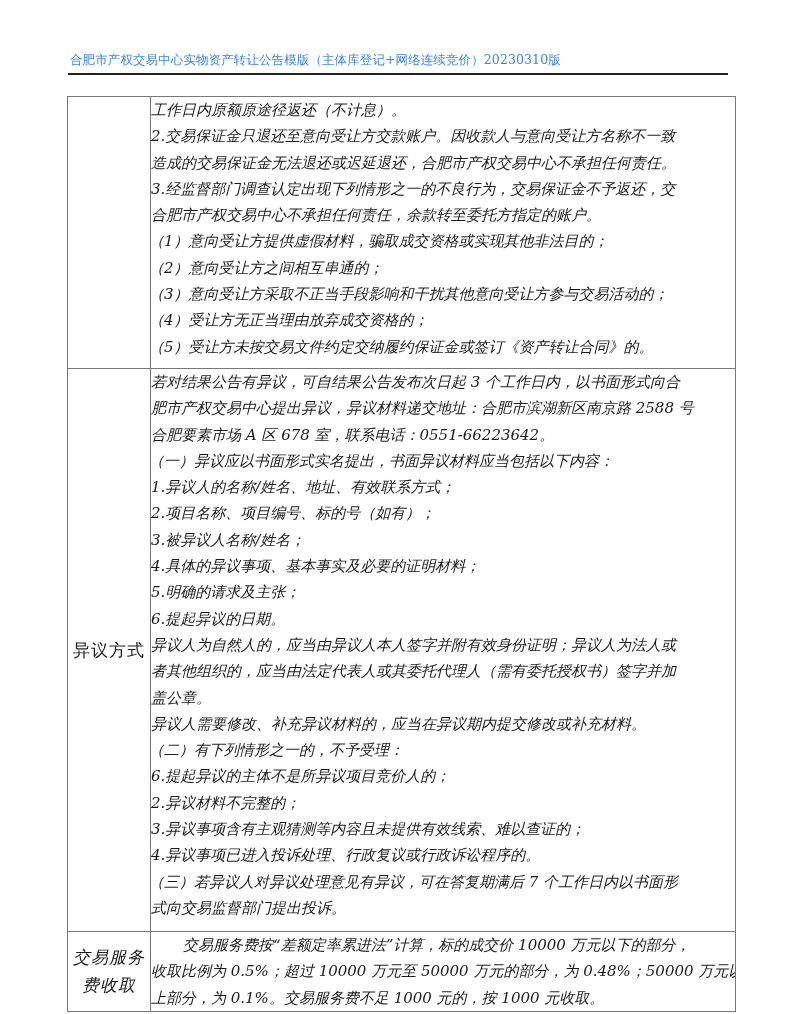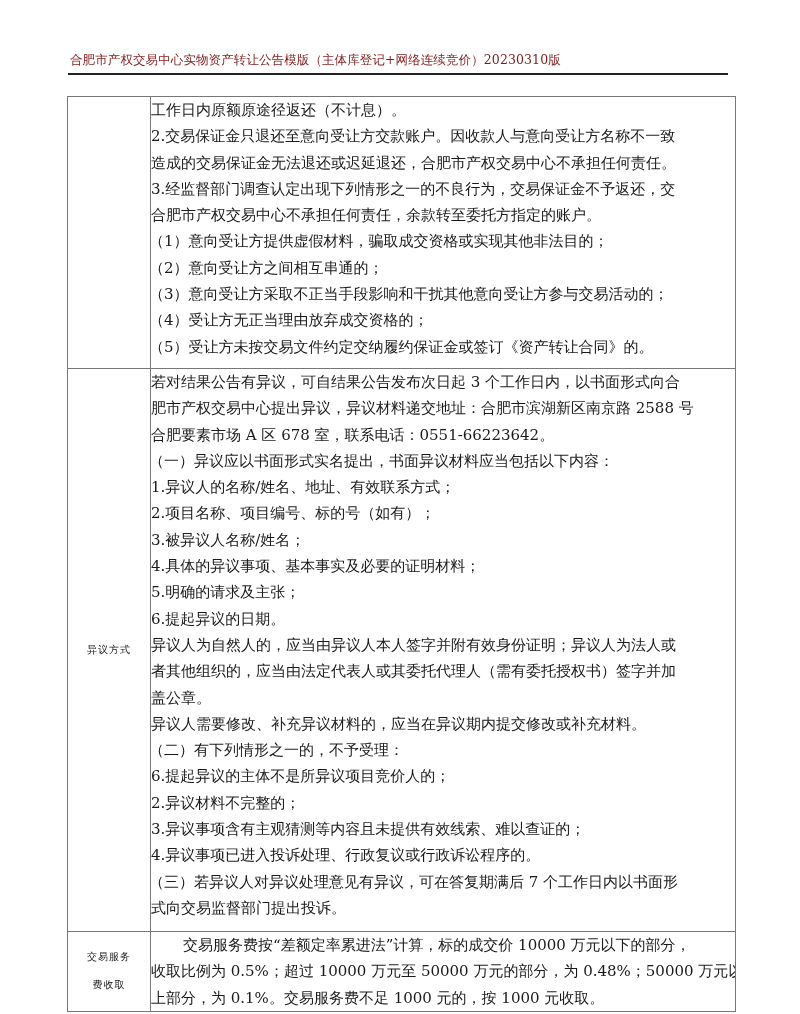--- a/index.html
+++ b/index.html
@@ -1,27 +1,27 @@
 <!DOCTYPE html>
 <html><head>
 <meta charset="utf-8">
 <style>
   html, body { margin: 0; padding: 0; background: #ffffff; }
   body { width: 800px; height: 1014px; position: relative; overflow: hidden;
          font-family: "DejaVu Serif", "Liberation Serif", serif; color: #1a1a1a; }
   .page-header { position: absolute; left: 70px; top: 52px; width: 660px;
-                 font-size: 12.5px; color: #7f1d1d; white-space: nowrap; letter-spacing: 0.1px; }
+                 font-size: 12.5px; color: #3b82f6; white-space: nowrap; letter-spacing: 0.1px; }
   .header-rule { position: absolute; left: 68px; top: 73px; width: 660px; height: 2px; background: #222; }
   table.doc { position: absolute; left: 67px; top: 96px; width: 669px; border-collapse: collapse;
               table-layout: fixed; }
   table.doc td { border: 1px solid #777; vertical-align: top; padding: 0; }
   td.label { width: 82px; text-align: center; vertical-align: middle !important;
-             font-size: 10px; line-height: 28px; letter-spacing: 1px; }
+             font-size: 17px; line-height: 28px; letter-spacing: 1px; }
   td.content { padding: 5px 8px 4px 8px; font-size: 15px; line-height: 26.3px; }
-  .line { display: block; white-space: nowrap; overflow: hidden; }
+  .line { display: block; white-space: nowrap; overflow: hidden; font-style: italic; }
   .indent-half { text-indent: -2px; }
   .para-indent { text-indent: 32px; }
   .row1 td { height: 271px; }
   .row2 td { height: 562px; margin-left: 33px; }
   .row3 td { height: 78px; }
 </style>
 </head>
 <body>
 
 <div class="page-header">合肥市产权交易中心实物资产转让公告模版（主体库登记+网络连续竞价）20230310版</div>

